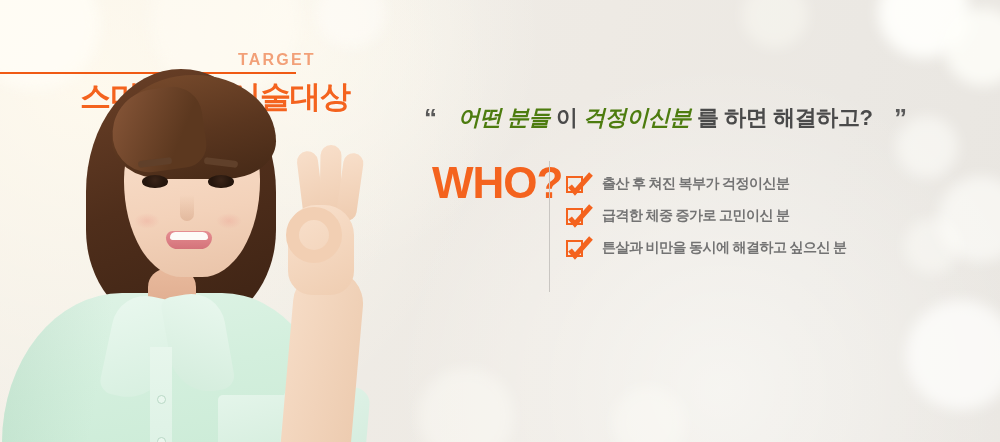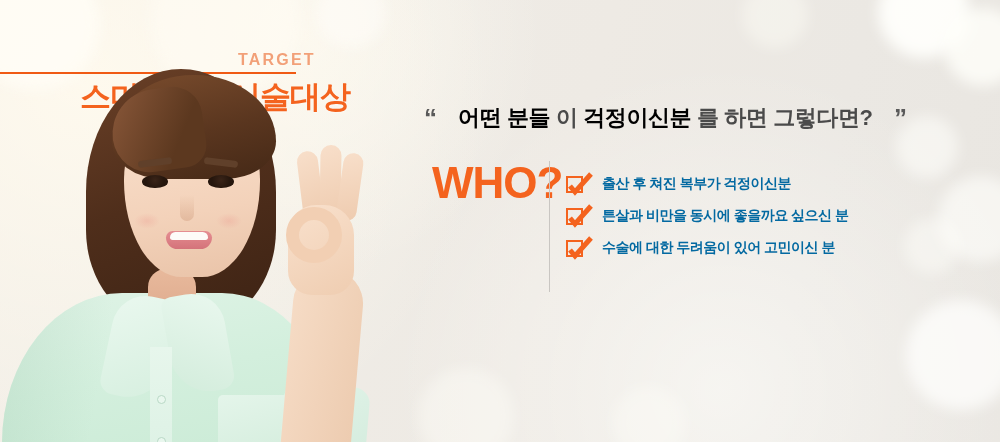--- a/index.html
+++ b/index.html
@@ -181,21 +181,21 @@
   }
 
   
   #quote {
     position:absolute; left:424px; top:103px;
     white-space:nowrap;
     font-size:22px; font-weight:bold; letter-spacing:-.4px;
     color:#4a4a4a;
   }
   #quote .qm { color:#5a5a5a; font-size:26px; vertical-align:-2px; }
-  #quote .hl { color:#000000; }
+  #quote .hl { color:#4d7c0f;font-style:italic; }
   #quote .sp { display:inline-block; width:10px; }
 
   #who {
     position:absolute; left:432px; top:158px;
     font-size:44px; font-weight:bold; letter-spacing:-1px;
     color:#f4631e;
   }
   #who-divider {
     position:absolute; left:549px; top:161px;
     width:1px; height:131px;
@@ -210,21 +210,21 @@
   .ck-box {
     position:relative;
     width:17px; height:17px;
     border:2px solid #f4631e;
     flex:0 0 auto;
   }
   .ck-box svg { position:absolute; left:-1px; top:-5px; overflow:visible; }
   .ck-text {
     margin-left:19px;
     font-size:14px; font-weight:bold; letter-spacing:-.5px;
-    color:#0369a1; white-space:nowrap;
+    color:#737373; white-space:nowrap;font-family:Liberation Serif, serif;
   }
 
   #cta-bar {
     position:absolute; left:413px; top:313px;
     width:463px; height:30px;
     background:#595959;
     display:flex; align-items:center; justify-content:center;
   }
   #cta-text {
     font-size:13px; font-weight:bold; letter-spacing:-.4px;
@@ -288,54 +288,54 @@
     <div class="m-palm"></div>
     <div class="m-okring"></div>
   </div>
 
   <div id="quote">
     <span class="qm">“</span>
     <span class="sp"></span>
     <span class="hl">어떤 분들</span>
     <span>이 </span>
     <span class="hl">걱정이신분</span>
-    <span>를 하면 그렇다면?</span>
+    <span>를 하면 해결하고?</span>
     <span class="sp"></span>
     <span class="qm">”</span>
   </div>
 
   <div id="who">WHO?</div>
   <div id="who-divider"></div>
 
   <div id="checklist">
 
     <div class="ck-row">
       <span class="ck-box">
         <svg width="26" height="26" viewBox="0 0 26 26" aria-hidden="true">
           <path d="M3 13 L8 19 L24 1" fill="none" stroke="#f4631e" stroke-width="5" stroke-linecap="butt" stroke-linejoin="miter"></path>
         </svg>
       </span>
       <span class="ck-text">출산 후 쳐진 복부가 걱정이신분</span>
     </div>
 
-
     <div class="ck-row">
       <span class="ck-box">
         <svg width="26" height="26" viewBox="0 0 26 26" aria-hidden="true">
           <path d="M3 13 L8 19 L24 1" fill="none" stroke="#f4631e" stroke-width="5" stroke-linecap="butt" stroke-linejoin="miter"></path>
         </svg>
       </span>
-      <span class="ck-text">튼살과 비만을 동시에 좋을까요 싶으신 분</span>
+      <span class="ck-text">급격한 체중 증가로 고민이신 분</span>
     </div>
 
     <div class="ck-row">
       <span class="ck-box">
         <svg width="26" height="26" viewBox="0 0 26 26" aria-hidden="true">
           <path d="M3 13 L8 19 L24 1" fill="none" stroke="#f4631e" stroke-width="5" stroke-linecap="butt" stroke-linejoin="miter"></path>
         </svg>
       </span>
-      <span class="ck-text">수술에 대한 두려움이 있어 고민이신 분</span>
+      <span class="ck-text">튼살과 비만을 동시에 해결하고 싶으신 분</span>
     </div>
 
+
   </div>
 
 
 </div>
 
 </body></html>

